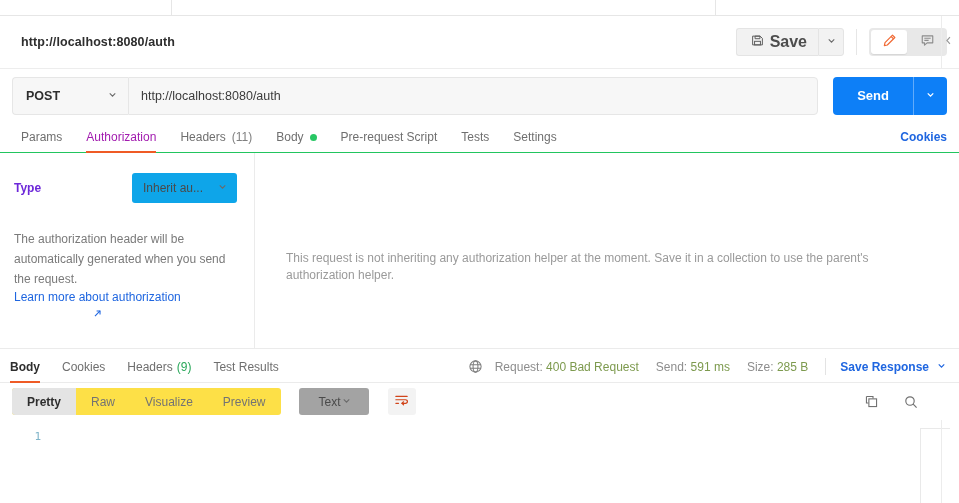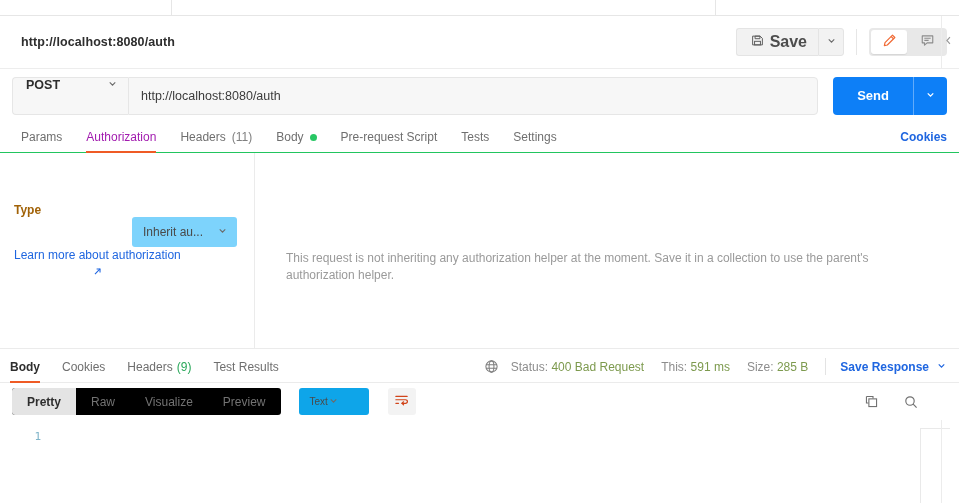--- a/index.html
+++ b/index.html
@@ -56,21 +56,21 @@
     width: 14px; height: 22px; display: flex; align-items: center; justify-content: center;
     cursor: pointer; color: #8a8a8a;
   }
   .vrule-right { position: absolute; right: 17px; top: 0; bottom: 0; width: 1px; background: #ececec; }
 
   
   .urlbar { height: 53px; flex: 0 0 auto; display: flex; align-items: center; padding: 0 12px 0 12px; gap: 0; background: #fff; }
   .methodsel {
     width: 116px; height: 38px; background: #f7f7f7;
     border: 1px solid #e6e6e6; border-right: none; border-radius: 4px 0 0 4px;
-    display: flex; justify-content: space-between;
+    display: flex; align-items: center; justify-content: space-between;
     padding: 0 10px 0 13px; font-size: 12.5px; font-weight: bold; color: #2e2e2e; cursor: pointer;
   }
   .urlinput {
     flex: 1; height: 38px; background: #f7f7f7; border: 1px solid #e6e6e6;
     border-radius: 0 4px 4px 0; display: flex; align-items: center; padding: 0 12px;
     font-size: 12.5px; color: #3b3b3b; cursor: text;
   }
   .sendwrap { margin-left: 15px; display: flex; height: 38px; }
   .sendbtn {
     background: #0d7ff7; color: #fff; font-weight: bold; font-size: 13px;
@@ -98,25 +98,25 @@
   }
   .rtab:first-child.active::after { left: 9px; }
   .cnt { color: #7f7f7f; }
   .greendot { width: 7px; height: 7px; border-radius: 50%; background: #28c764; display: inline-block; }
   .cookies-link { margin-left: auto; font-size: 12px; color: #1f66e0; font-weight: 600; padding-bottom: 8px; cursor: pointer; }
 
   
   .authpanel { flex: 0 0 auto; height: 196px; display: flex; border-bottom: 1px solid #ebebeb; background: #fff; }
   .auth-left { width: 255px; border-right: 1px solid #ebebeb; padding: 20px 17px 0 14px; position: relative; }
   .typerow { display: flex; align-items: center; justify-content: space-between; }
-  .typelabel { font-size: 12px; font-weight: bold; color: #a16207; }
+  .typelabel { font-size: 12px; font-weight: bold; color: #6d28d9; }
   .typesel {
-    width: 105px; height: 30px; background: #7dd3fc; border-radius: 3px;
+    width: 105px; height: 30px; background: #0ea5e9; border-radius: 3px;
     display: flex; align-items: center; justify-content: space-between;
-    padding: 0 9px 0 11px; font-size: 12px; color: #4a4a4a; cursor: pointer; margin-top: 44px;
+    padding: 0 9px 0 11px; font-size: 12px; color: #4a4a4a; cursor: pointer;
   }
   .authdesc { margin-top: 26px; font-size: 12px; line-height: 20px; color: #7a7a7a; max-width: 228px; }
   .learnlink {
     margin-top: 1px; font-size: 12px; color: #1f66e0; cursor: pointer;
     display: inline-flex; align-items: center; gap: 3px; flex-direction: column;
   }
   .auth-right { flex: 1; padding: 97px 30px 0 31px; }
   .auth-msg { font-size: 12px; line-height: 17px; color: #9a9a9a; max-width: 630px; }
 
   
@@ -140,29 +140,29 @@
   .stat { font-size: 12px; color: #8d8d8d; margin-right: 17px; white-space: nowrap; }
   .stat .v { color: #7d9a4e; font-weight: 400; }
   .stat .vt { color: #7d9a4e; font-weight: 400; }
   .sdiv { width: 1px; height: 17px; background: #e3e3e3; margin: 0 14px 0 0; }
   .saveresp { font-size: 12px; color: #1f66e0; font-weight: bold; display: flex; align-items: center; gap: 7px; cursor: pointer; }
 
   
   .bodytools {
     height: 37px; flex: 0 0 auto; display: flex; align-items: center; padding: 0 12px 0 12px; gap: 10px; background: #fff;
   }
-  .seg { display: flex; background: #000000; border-radius: 3px; height: 27px; padding: 0; overflow: hidden; text-align: center; }
+  .seg { display: flex; background: #fde047; border-radius: 3px; height: 27px; padding: 0; overflow: hidden; text-align: center; }
   .segbtn {
     display: flex; align-items: center; padding: 0 15px; font-size: 12px; color: #737373; cursor: pointer;
   }
   .segbtn.active { background: #e4e4e4; color: #2e2e2e; font-weight: 600; }
   .textsel {
-    width: 70px; height: 27px; background: #0ea5e9; border-radius: 3px;
-    display: flex; align-items: center; justify-content: flex-start;
-    padding: 0 8px 0 11px; font-size: 10px; color: #4a4a4a; cursor: pointer; margin-left: 8px;
+    width: 70px; height: 27px; background: #a3a3a3; border-radius: 3px;
+    display: flex; align-items: center; justify-content: center;
+    padding: 0 8px 0 11px; font-size: 12px; color: #4a4a4a; cursor: pointer; margin-left: 8px;
   }
   .wrapbtn {
     width: 28px; height: 27px; background: #f3f3f3; border-radius: 3px;
     display: flex; align-items: center; justify-content: center; cursor: pointer; margin-left: 9px;
   }
   .tools-right { margin-left: auto; display: flex; align-items: center; gap: 24px; padding-right: 28px; }
   .iconbtn { cursor: pointer; color: #707070; display: flex; align-items: center; }
 
   
   .bodyarea { flex: 1 1 auto; position: relative; display: flex; background: #fff; overflow: hidden; }
@@ -298,20 +298,21 @@
         <div class="typelabel">Type</div>
         <div class="typesel">
           <span>Inherit au...</span>
           <span>
             <svg width="11" height="11" viewBox="0 0 12 12" fill="none" stroke="#6b6b6b" stroke-width="1.2">
               <path d="M3 4.8L6 7.8 9 4.8"></path>
             </svg>
           </span>
         </div>
       </div>
+      <div class="authdesc">The authorization header will be automatically generated when you send the request.</div>
       <div class="learnlink">
         <span>Learn more about authorization</span>
         <span>
           <svg width="9" height="9" viewBox="0 0 10 10" fill="none" stroke="#1f66e0" stroke-width="1.2">
             <path d="M2.2 7.8L7.8 2.2"></path>
             <path d="M4 2.2h3.8V6"></path>
           </svg>
         </span>
       </div>
     </div>
@@ -339,25 +340,25 @@
 
     <div class="statusbar">
       <span class="globe">
         <svg width="15" height="15" viewBox="0 0 16 16" fill="none" stroke="#7d7d7d" stroke-width="1.1">
           <circle cx="8" cy="8" r="6"></circle>
           <ellipse cx="8" cy="8" rx="2.6" ry="6"></ellipse>
           <path d="M2.2 6.1h11.6M2.2 9.9h11.6"></path>
         </svg>
       </span>
       <span class="stat">
-        <span>Status:</span>
+        <span>Request:</span>
         <span class="v">400 Bad Request</span>
       </span>
       <span class="stat">
-        <span>This:</span>
+        <span>Send:</span>
         <span class="vt">591 ms</span>
       </span>
       <span class="stat">
         <span>Size:</span>
         <span class="vt">285 B</span>
       </span>
       <span class="sdiv"></span>
       <span class="saveresp">
         <span>Save Response</span>
         <span>

